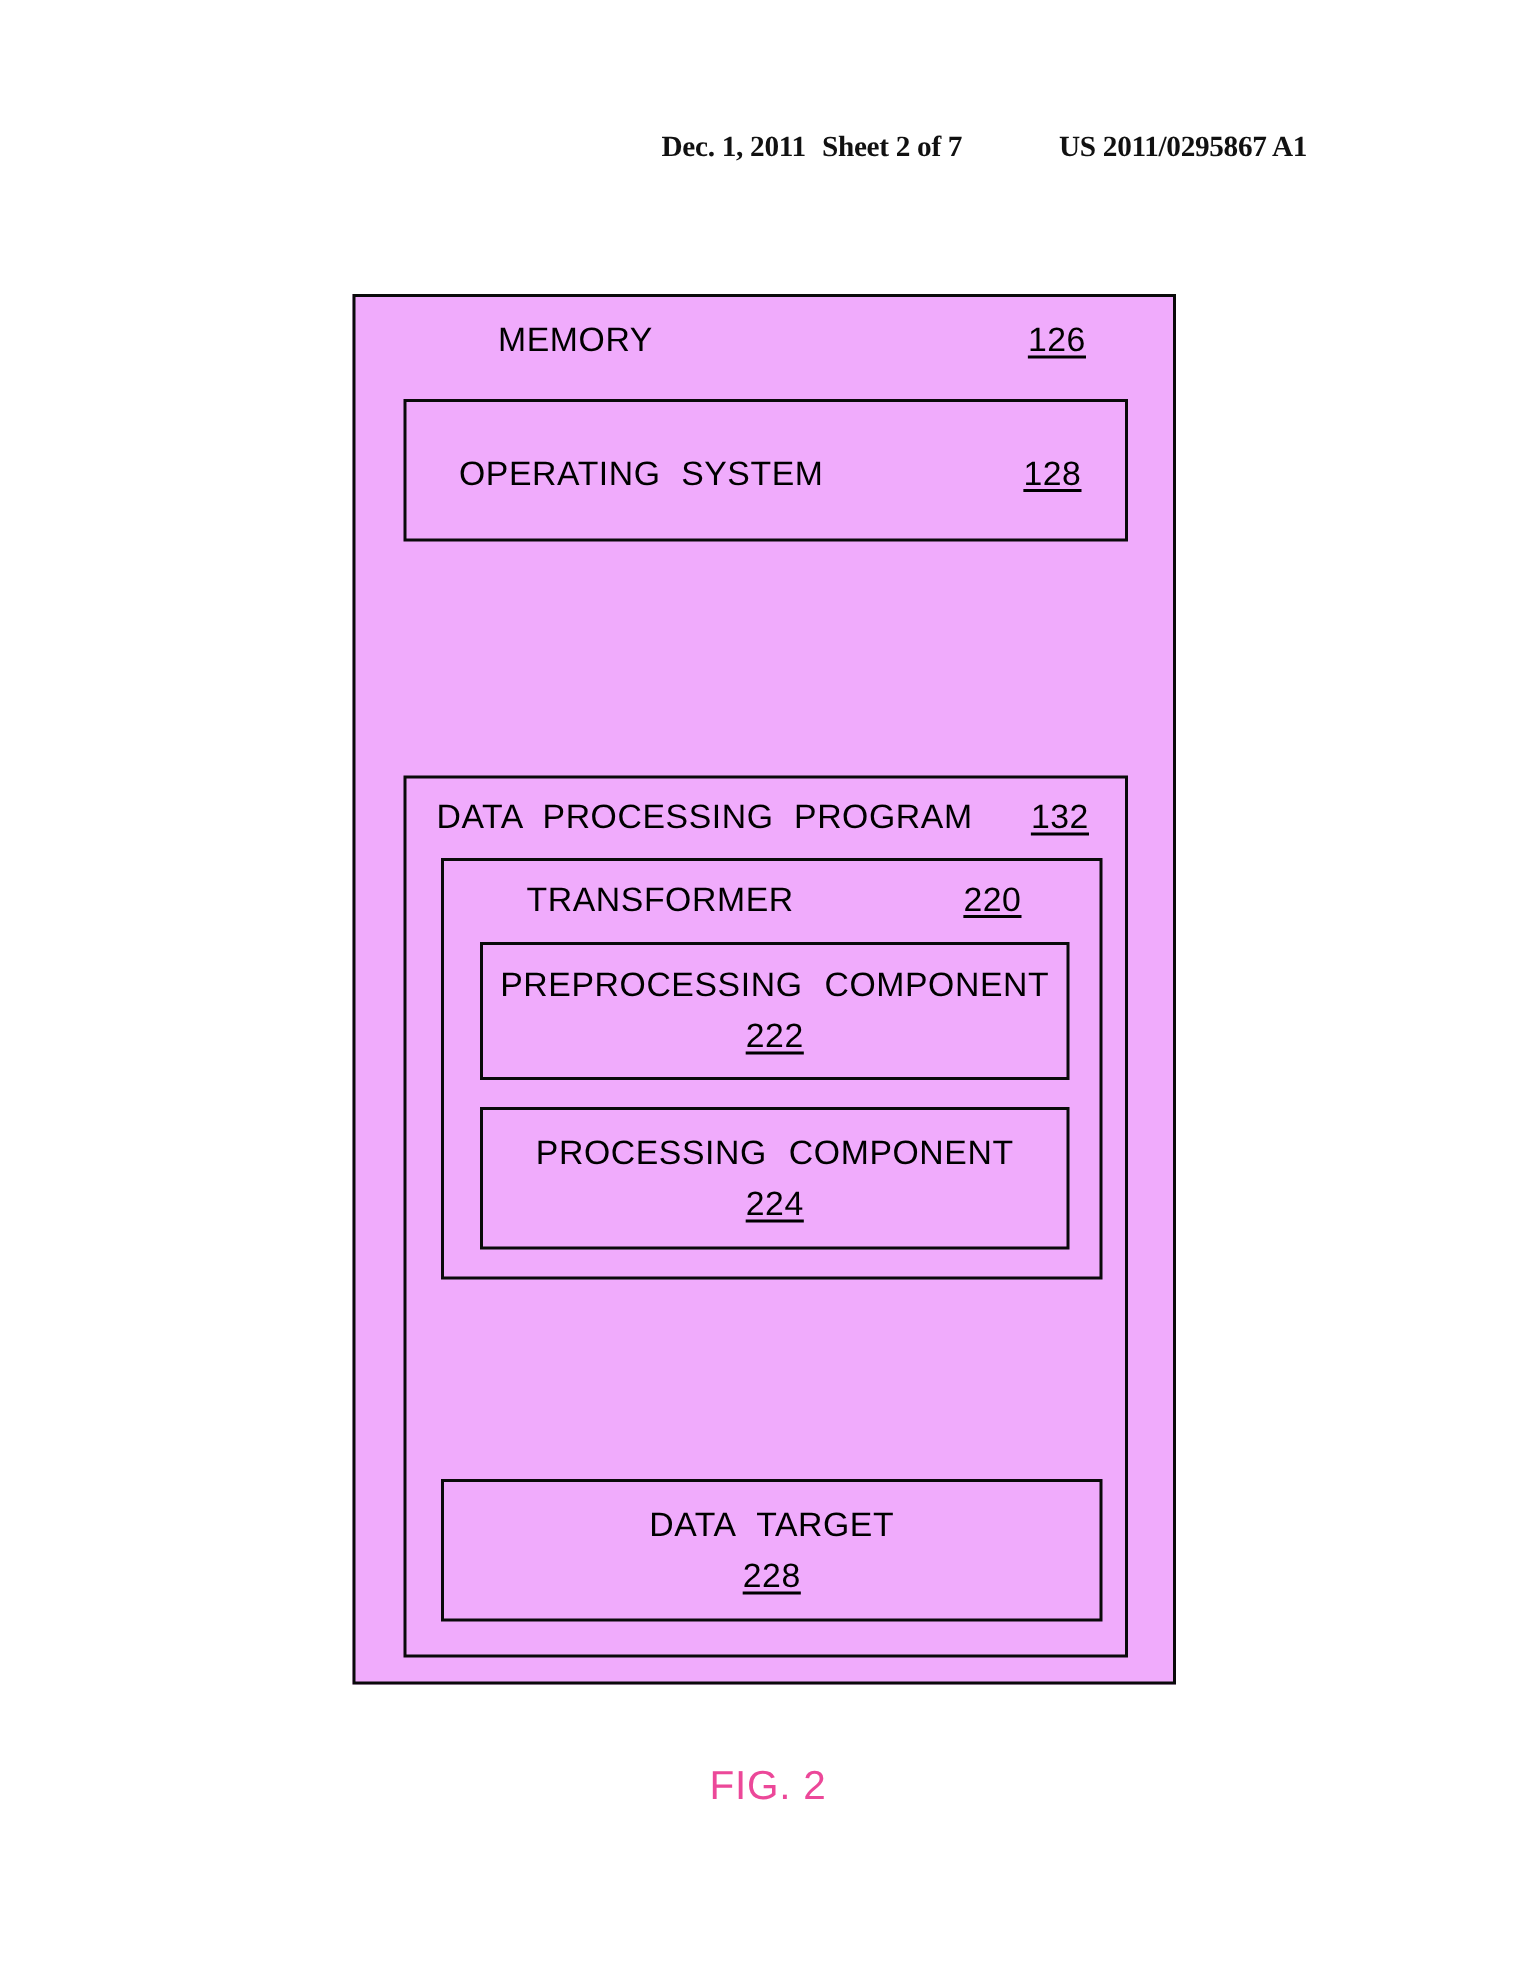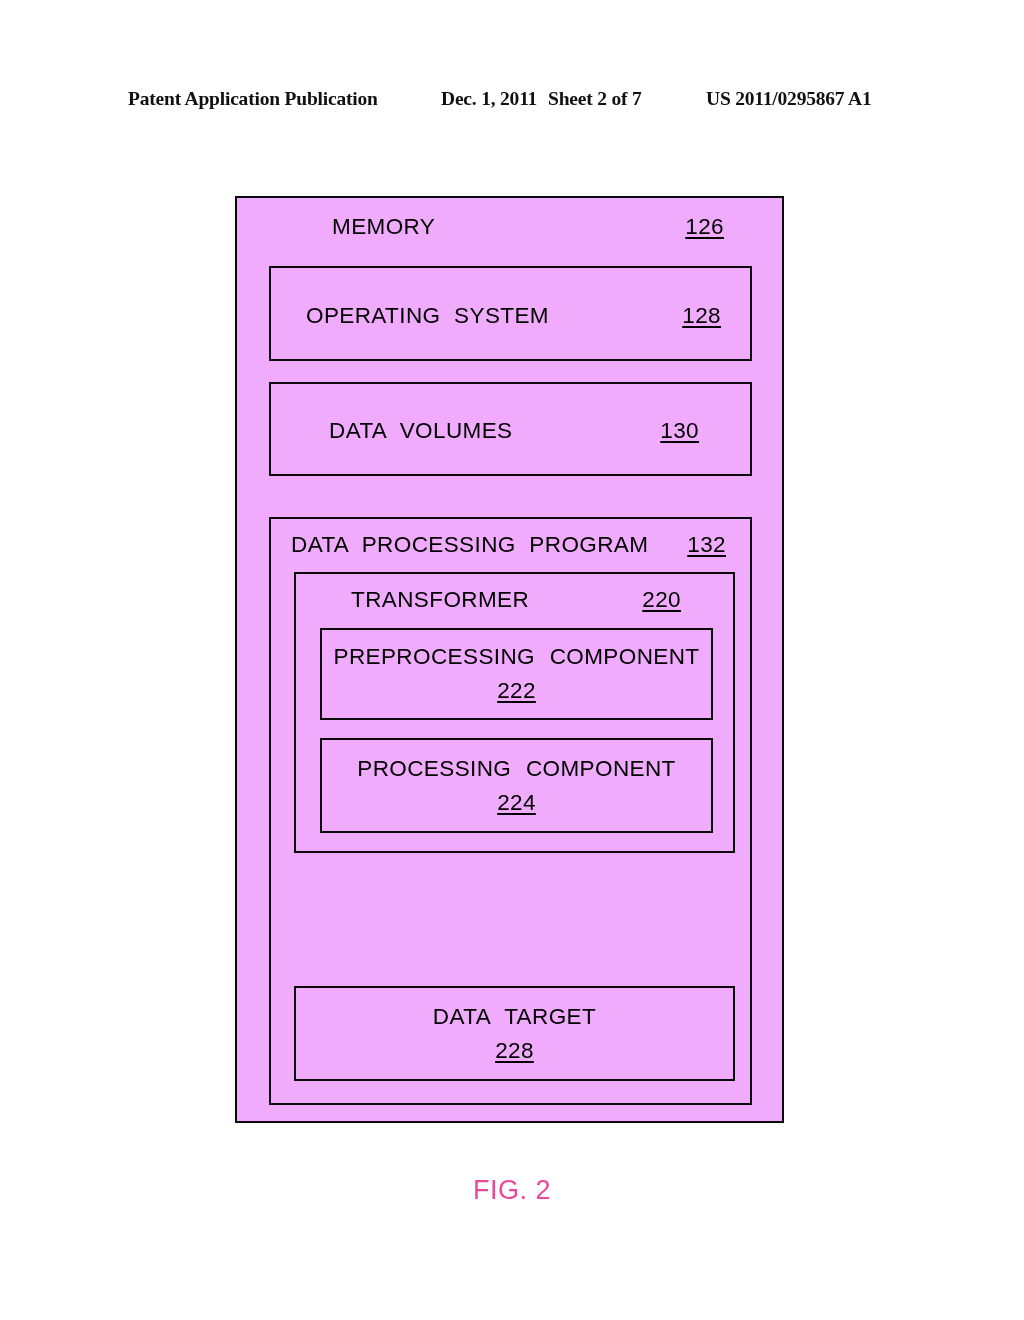--- a/index.html
+++ b/index.html
@@ -200,46 +200,39 @@
     letter-spacing: 0.5px;
     color: #ec4899;
   }
 </style>
 </head>
 <body>
 
 <div id="page">
 
   <div id="patent-header">
-    <span class="seg hdr-pub">Patent Application Publication</span>
     <span class="seg hdr-date">Dec. 1, 2011</span>
     <span class="seg hdr-sheet">Sheet 2 of 7</span>
     <span class="seg hdr-num">US 2011/0295867 A1</span>
   </div>
 
   <div class="box" id="memory-box">
 
     <div class="title-row" id="memory-title">
       <span class="lbl">MEMORY</span>
       <span class="ref">126</span>
     </div>
 
     <div class="box box-inner" id="os-box">
       <div class="title-row" id="os-title">
         <span class="lbl">OPERATING  SYSTEM</span>
         <span class="ref">128</span>
       </div>
     </div>
 
-    <div class="box box-inner" id="volumes-box">
-      <div class="title-row" id="volumes-title">
-        <span class="lbl">DATA  VOLUMES</span>
-        <span class="ref">130</span>
-      </div>
-    </div>
 
     <div class="box box-inner" id="program-box">
 
       <div class="title-row" id="program-title">
         <span class="lbl">DATA  PROCESSING PROGRAM</span>
         <span class="ref">132</span>
       </div>
 
       <div class="box box-inner" id="transformer-box">
 

